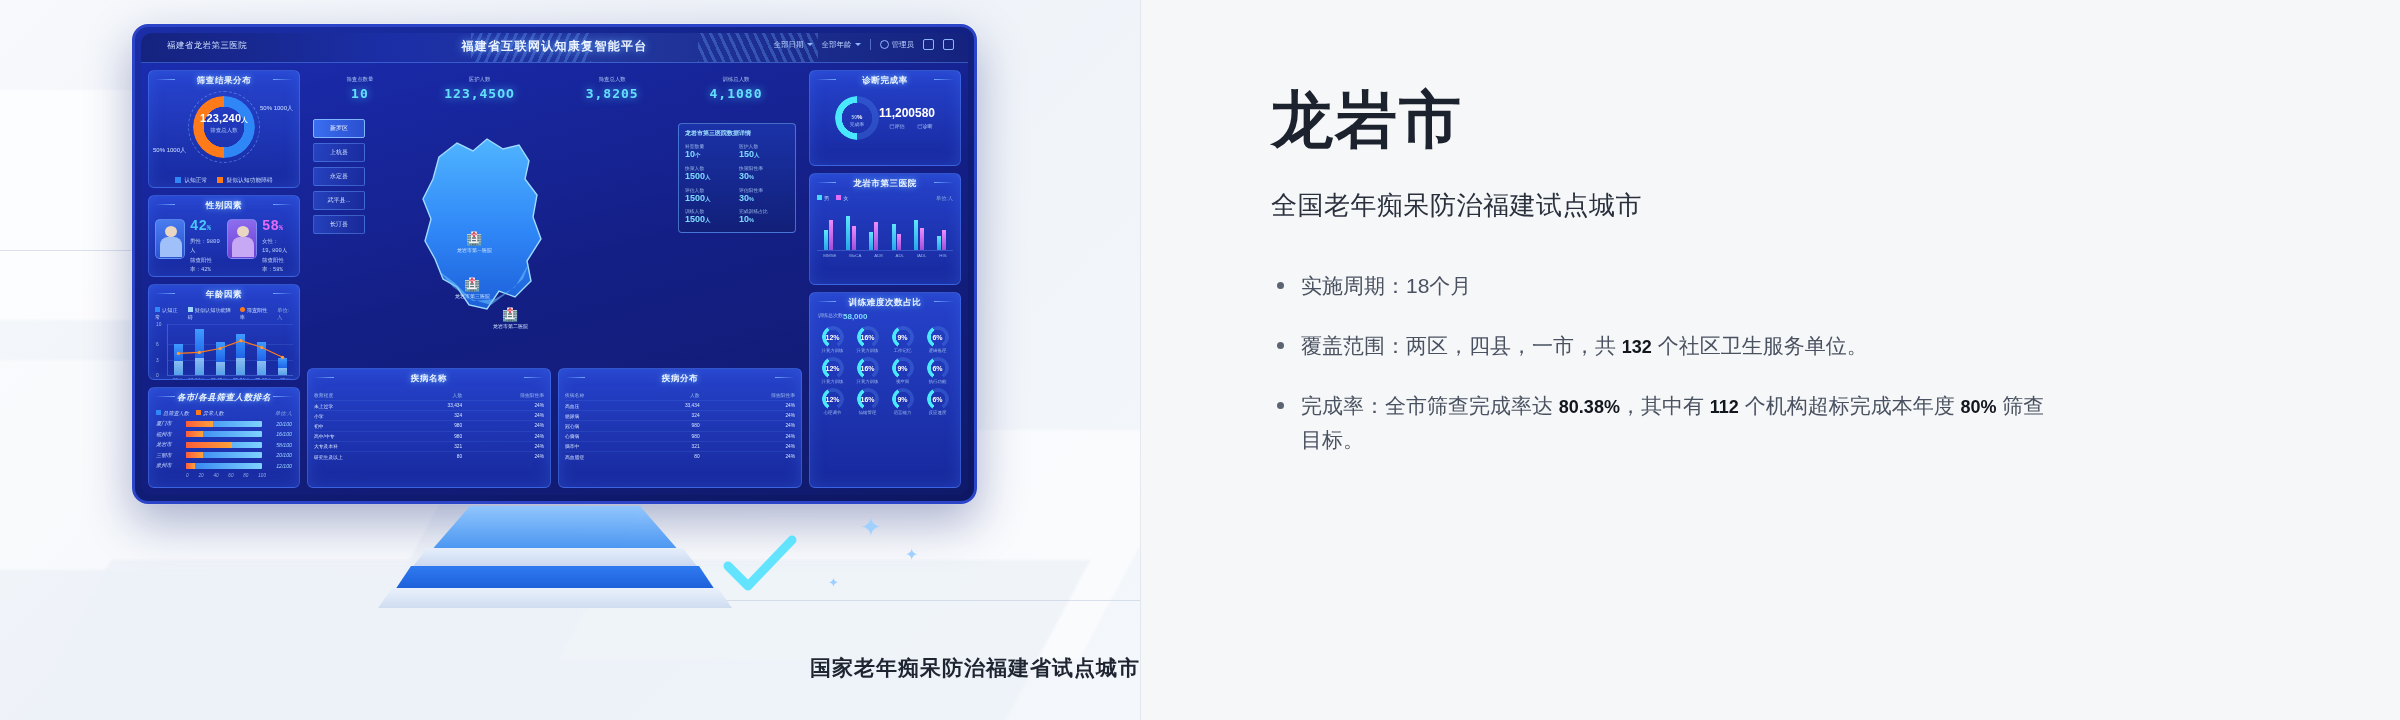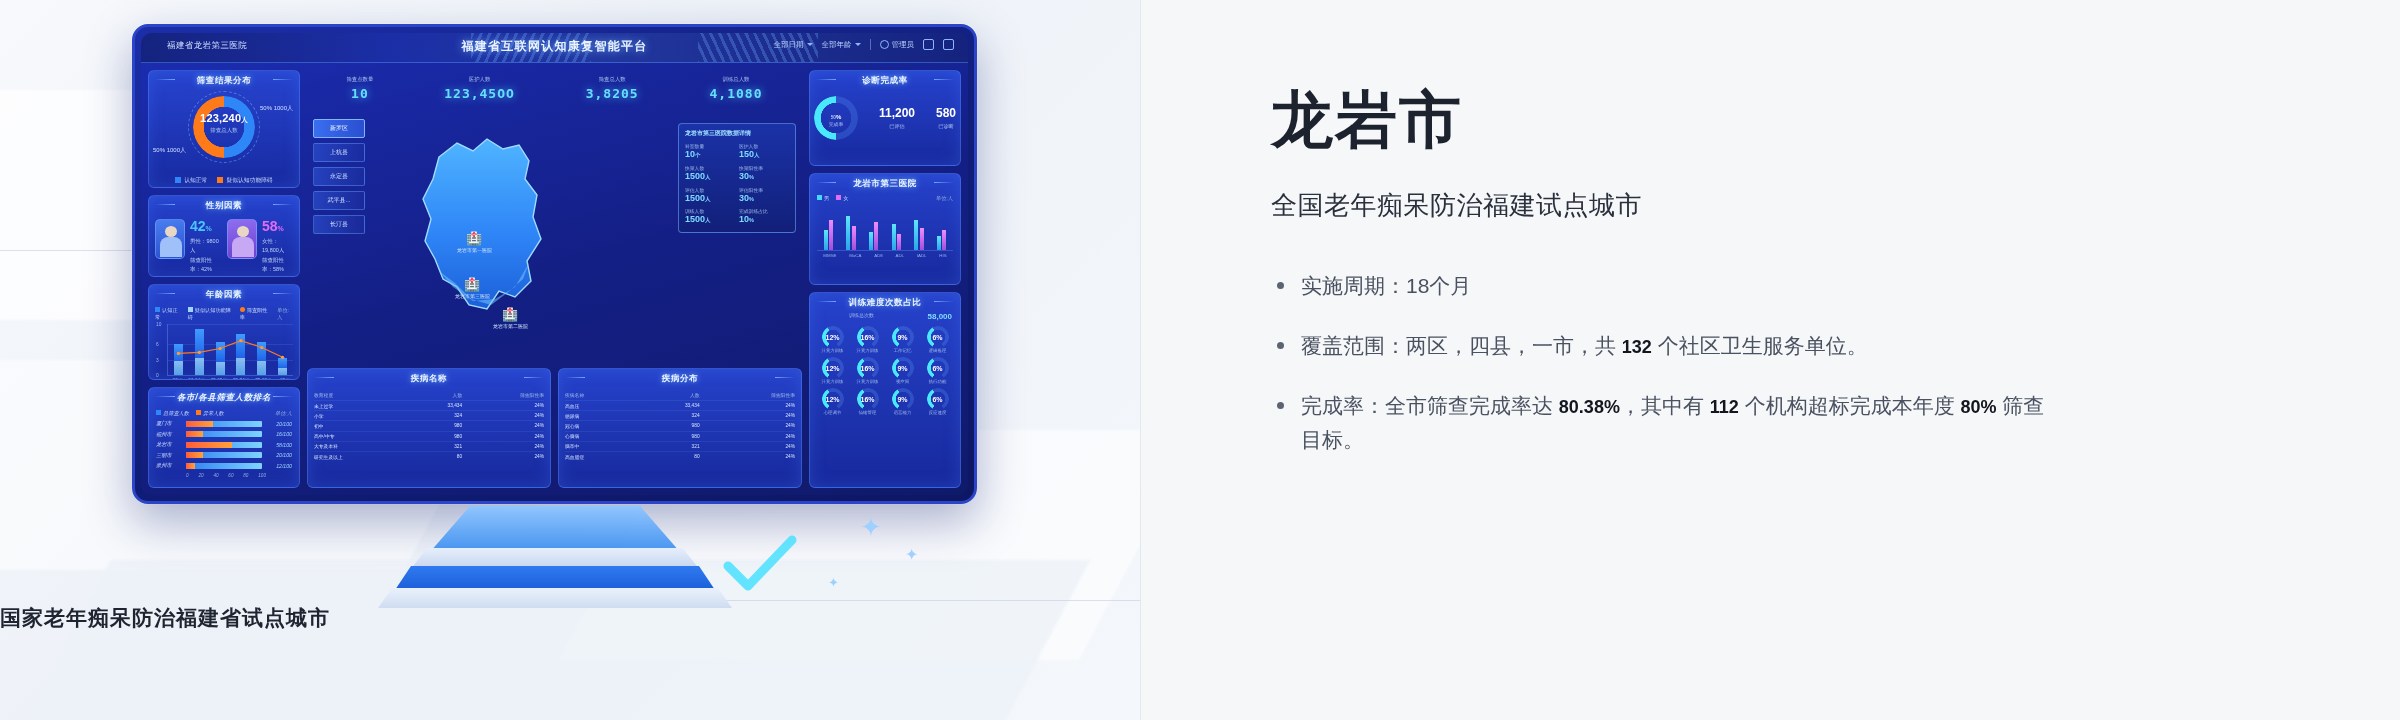--- a/index.html
+++ b/index.html
@@ -202,21 +202,21 @@
     background:linear-gradient(180deg, rgba(28,52,170,.92), rgba(18,32,120,.92));
     padding:5px 6px 7px;
   }
   .ic-title { font-size:6px; font-weight:bold; color:#9fe0ff; margin-bottom:5px;}
   .ic-grid { display:grid; grid-template-columns:1fr 1fr; gap:5px 4px;}
   .ic-l { font-size:4.8px; color:#9fbdec;}
   .ic-v { font-size:9px; font-weight:bold; color:#7fdcff; line-height:1.2;}
   .ic-v small{ font-size:5.5px; }
 
   
-  .gauge-row { display:flex; align-items:center; justify-content:space-between; padding:6px 4px 8px; }
+  .gauge-row { display:flex; align-items:center; justify-content:center; padding:6px 4px 8px; }
   .gauge { position:relative; width:44px;height:44px; }
   .gauge .ring {
     position:absolute; inset:0; border-radius:50%;
     background:conic-gradient(from 180deg,#49e8ff 0deg 180deg, rgba(80,140,240,.3) 180deg 360deg);
     -webkit-mask: radial-gradient(circle, transparent 15px, #000 15.5px);
             mask: radial-gradient(circle, transparent 15px, #000 15.5px);
   }
   .gauge .txt { position:absolute; inset:0; display:flex; flex-direction:column;
     align-items:center; justify-content:center;}
   .gauge .txt b{ font-size:11px; color:#fff;}
@@ -230,21 +230,21 @@
   .mbars .plot2 { position:relative; height:46px; display:flex; align-items:flex-end;
     justify-content:space-around; border-bottom:1px solid rgba(120,170,255,.3);}
   .mgrp { display:flex; gap:1.5px; align-items:flex-end;}
   .mgrp i { width:4px; display:block; }
   .mb-cyan { background:linear-gradient(180deg,#5fe6ff,#2aa5e8);}
   .mb-pink { background:linear-gradient(180deg,#f08cff,#b martin);}
   .mb-pink { background:linear-gradient(180deg,#f08cff,#a04fd8);}
   .mx { display:flex; justify-content:space-around; margin-top:2px;}
   .mx span{ font-size:4.4px; color:#93b2e4;}
 
-  .tr-head { display:flex; justify-content:space-between; padding:0 8px 3px;margin-left:31px;}
+  .tr-head { display:flex; padding:0 8px 3px;}
   .tr-head .tl { font-size:5px; color:#9fbdec;}
   .tr-head .tv { font-size:8px; font-weight:bold; color:#7fdcff;}
   .minigrid { display:grid; grid-template-columns:repeat(4,1fr); gap:4px 2px; padding:2px 6px 6px;}
   .mini { text-align:center;}
   .mini .arc {
     width:22px;height:22px;border-radius:50%; margin:0 auto 2px;
     background:conic-gradient(from 210deg,#49e8ff 0deg 120deg, rgba(90,150,245,.28) 120deg 300deg, transparent 300deg 360deg);
     -webkit-mask: radial-gradient(circle, transparent 7px, #000 7.5px);
             mask: radial-gradient(circle, transparent 7px, #000 7.5px);
     position:relative;
@@ -273,21 +273,21 @@
   .ped3 { left:395px; top:566px; width:320px; height:24px;
     background:linear-gradient(180deg,#2f7af0,#1c5fd8);
     clip-path:polygon(5% 0,95% 0,100% 100%,0 100%); }
   .ped4 { left:378px; top:588px; width:354px; height:20px;
     background:linear-gradient(180deg,#eaf1fc,#cfdcf0);
     clip-path:polygon(4% 0,96% 0,100% 100%,0 100%); }
   .glow-check { position:absolute; left:700px; top:520px; width:120px; height:90px; }
   .spark { position:absolute; color:#9fd0ff; }
 
   .caption {
-    position:absolute; left:0; right:0; top:604px; text-align:left;
+    position:absolute; left:0; right:0; top:654px; text-align:right;
     font-size:21px; font-weight:bold; color:#1e2430; letter-spacing:1px;
   }
 
   
   .divider { width:1px; height:720px; background:#e3e7ee; }
   .right {
     flex:1; background:#f6f7f9; padding:78px 90px 0 130px;
   }
   .r-title { font-size:62px; font-weight:bold; color:#1d232e; letter-spacing:2px; }
   .r-sub { margin-top:26px; font-size:26px; color:#2a313d; letter-spacing:.5px; }
@@ -357,21 +357,21 @@
                 </div>
                 <div class="d-lab a">50%  1000人</div>
                 <div class="d-lab b">50%  1000人</div>
               </div>
               <div class="legend">
                 <span><i class="sw-blue"></i><span>认知正常</span></span>
                 <span><i class="sw-orange"></i><span>疑似认知功能障碍</span></span>
               </div>
             </div>
 
-            <div class="panel" style="flex:0 0 82px;">
+            <div class="panel" style="flex:0 0 82px;font-family:Liberation Mono, monospace;">
               <div class="p-title">性别因素</div>
               <div class="gender">
                 <div class="g-item">
                   <div class="avatar"></div>
                   <div>
                     <div class="g-pct"><span>42</span><small>%</small></div>
                     <div class="g-sub">
                       <div>男性：9800人</div>
                       <div>筛查阳性率：42%</div>
                     </div>

